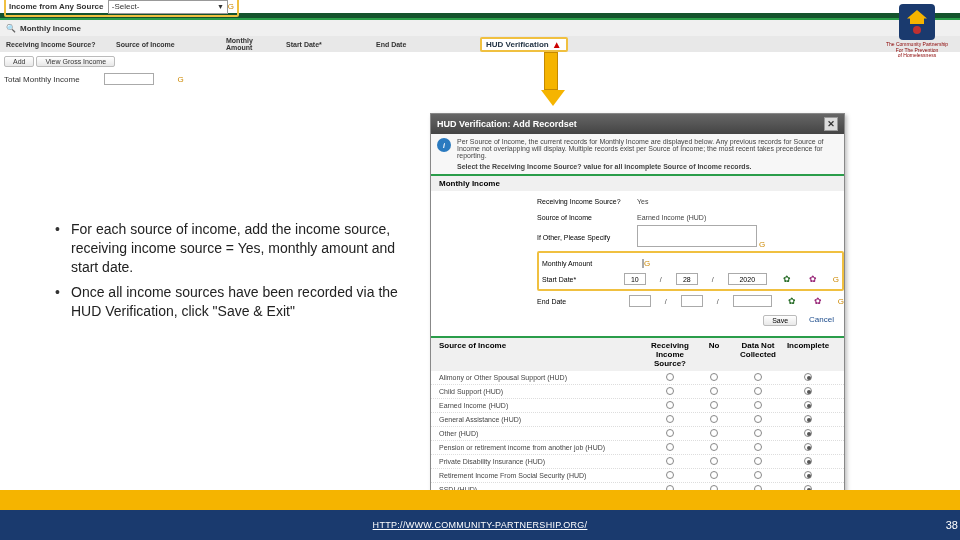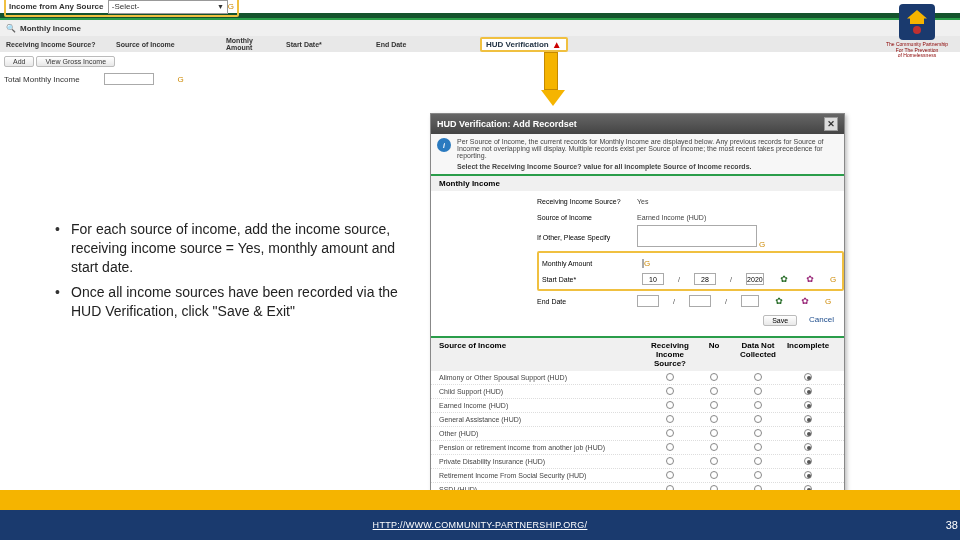--- a/index.html
+++ b/index.html
@@ -53,21 +53,21 @@
   .modal-info { display: flex; gap: 6px; padding: 4px 6px; background: #f7f7f7; font-size: 7px; color: #444; }
   .info-icon { width: 14px; height: 14px; border-radius: 50%; background: #2a7abf; color: #fff; display: flex; align-items: center; justify-content: center; font-style: italic; font-weight: bold; flex-shrink: 0; }
   .modal-sub { background: #f0f0f0; border-top: 2px solid #2a9d4a; padding: 3px 8px; font-weight: bold; }
   .modal-form { padding: 2px 0 4px 106px; }
   .form-line { display: flex; align-items: center; min-height: 16px; font-size: 7px; }
   .form-label { width: 100px; padding-right: 4px; }
   .form-val { flex: 1; color: #444; }
   .tiny-input { width: 48px; height: 12px; border: 1px solid #aaa; }
   .date-inputs { display: flex; gap: 14px; align-items: center; }
   .date-inputs input { width: 22px; height: 12px; border: 1px solid #aaa; font-size: 7px; text-align: center; }
-  .date-inputs input.yr { width: 18px; }
+  .date-inputs input.yr { width: 39px; }
   .cal-icon { width: 12px; height: 12px; display: inline-flex; align-items: center; justify-content: center; font-size: 9px; }
   .cal1 { color: #2a6e2a; } .cal2 { color: #9a2a7a; }
   .highlight2 { border: 2px solid #f0c040; border-radius: 2px; padding: 2px 3px; margin: 2px 0; }
   .modal-btns { display: flex; justify-content: flex-end; gap: 12px; padding: 6px 10px; font-size: 8px; }
   .link-btn { color: #1a4a8a; cursor: pointer; }
 
   .src-header { background: #f0f0f0; border-top: 2px solid #2a9d4a; padding: 3px 8px; font-weight: bold; display: flex; }
   .src-header .sh1 { flex: 1; } .src-header .sh2 { width: 44px; text-align: center; } .src-header .sh3 { width: 44px; text-align: center; } .src-header .sh4 { width: 56px; text-align: center; }
   .src-row { display: flex; align-items: center; border-bottom: 1px dotted #ddd; padding: 1px 8px; font-size: 7px; min-height: 14px; }
   .src-row .s1 { flex: 1; color: #444; }

